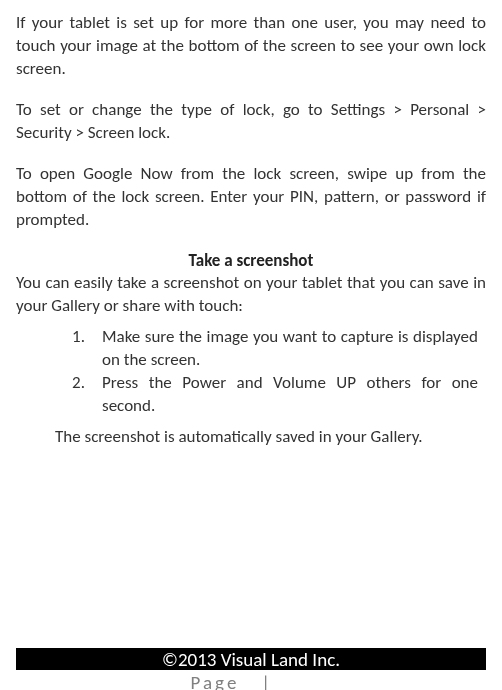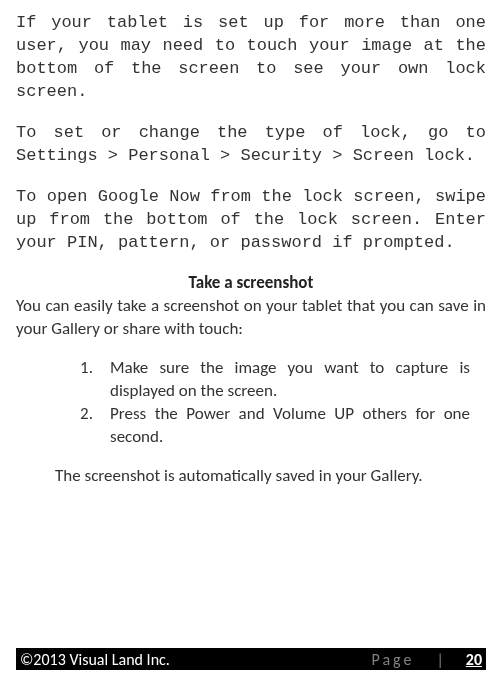--- a/index.html
+++ b/index.html
@@ -14,37 +14,36 @@
       font-size: 17px;
       color: #333;
       padding: 12px 16px 0 16px;
       position: relative;
       background: #fff;
     }
     .para {
       text-align: justify;
       line-height: 1.35;
       margin-bottom: 18px;
-      font-family: Liberation Mono, monospace;
     }
     .heading {
       font-weight: bold;
       color: #222;
       margin-bottom: 0;
       line-height: 1.35;
       text-align: center;
     }
     .intro {
       text-align: justify;
       line-height: 1.35;
     }
     ol {
       list-style: none;
       counter-reset: item;
-      margin: 16px;
+      margin: 8px;
       padding: 0;
     }
     ol li {
       counter-increment: item;
       text-align: justify;
       line-height: 1.35;
       padding-left: 78px;
       position: relative;
     }
     ol li::before {
@@ -63,21 +62,22 @@
       bottom: 20px;
       left: 16px;
       right: 16px;
       background: #000;
       color: #fff;
       height: 22px;
       display: flex;
       align-items: center;
       justify-content: space-between;
       padding: 0 4px;
-      font-size: 16px;
+      font-size: 19px;
+      flex-direction: column;
     }
     .footer-left {
       color: #fff;
     }
     .footer-right {
       display: flex;
       align-items: flex-end;
       gap: 22px;
     }
     .page-word {

